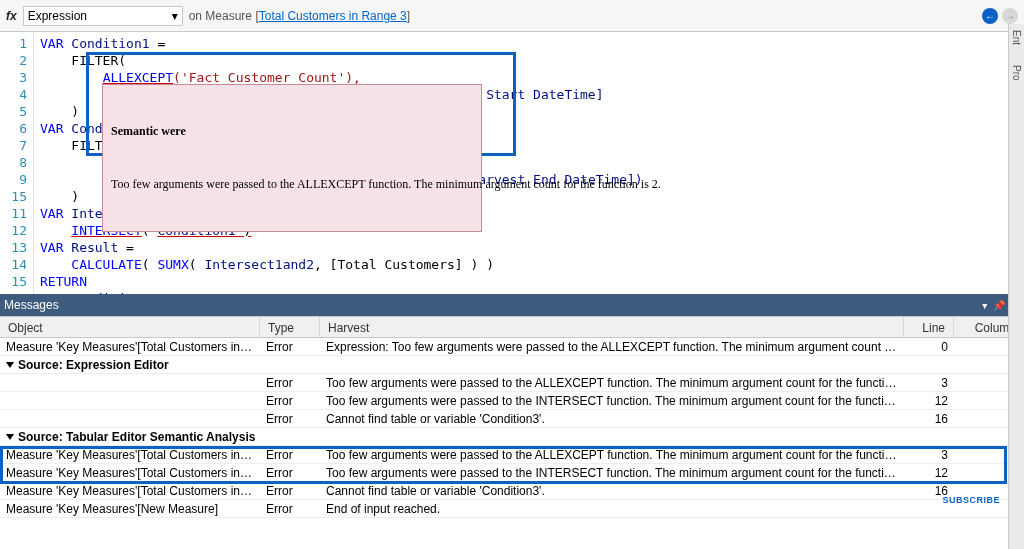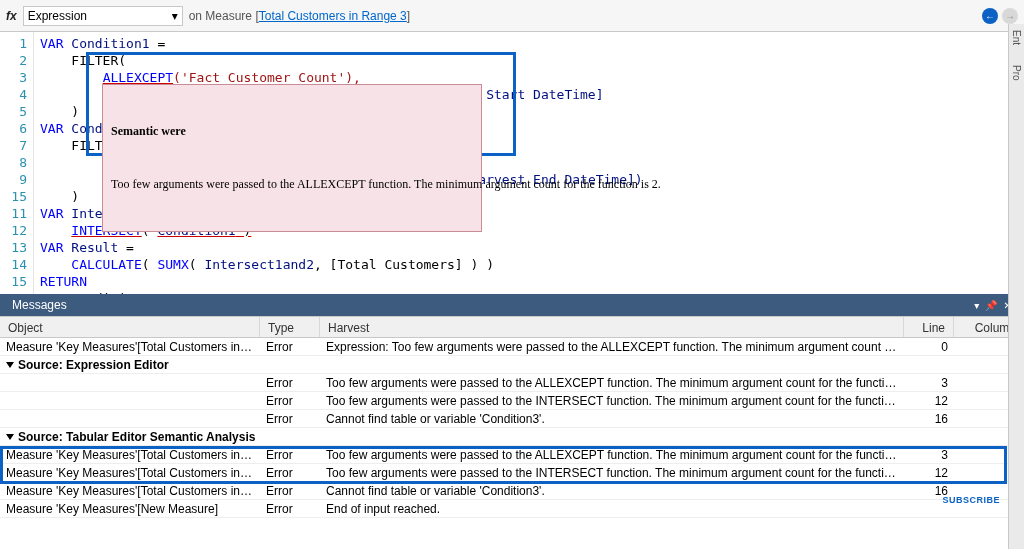--- a/index.html
+++ b/index.html
@@ -19,21 +19,21 @@
   .kw{color:#0000ff}
   .func{color:#0000ff}
   .ident{color:#001080}
   .str{color:#a31515}
   .col{color:#001080}
   .und{text-decoration:underline;text-decoration-color:#c00}
   .hlBox1{position:absolute;border:3px solid #0b62c4;pointer-events:none}
   .tooltip{position:absolute;background:#f7e2e7;border:1px solid #c98b95;padding:4px 8px;width:380px;font-family:"Segoe UI";font-size:12px}
   .tooltip .tt-title{font-weight:bold;color:#000;margin-bottom:2px}
   .tooltip .tt-body{color:#000}
-  .messagesHdr{display:flex;align-items:center;justify-content:space-between;height:22px;background:#3d5b7e;color:#fff;padding:0 12px;font-size:12px}
+  .messagesHdr{display:flex;align-items:center;justify-content:space-between;height:22px;background:#3d5b7e;color:#fff;padding:0 4px;font-size:12px}
   .messagesHdr .winBtns{display:flex;gap:6px;font-size:10px}
   .gridHdr{display:flex;height:22px;background:#f0f0f0;border-top:1px solid #c8c8c8;border-bottom:1px solid #c8c8c8;font-size:12px;color:#333}
   .gh{padding:4px 8px;border-right:1px solid #d8d8d8}
   .gh.obj{width:260px}
   .gh.type{width:60px}
   .gh.msg{flex:1}
   .gh.line{width:50px;text-align:right}
   .gh.colh{width:70px;text-align:right;border-right:none}
   .grid{height:calc(549px - 24px - 262px - 22px - 22px);overflow:hidden;position:relative;font-size:12px}
   .row{display:flex;height:18px;align-items:center;border-bottom:1px solid #eee}

